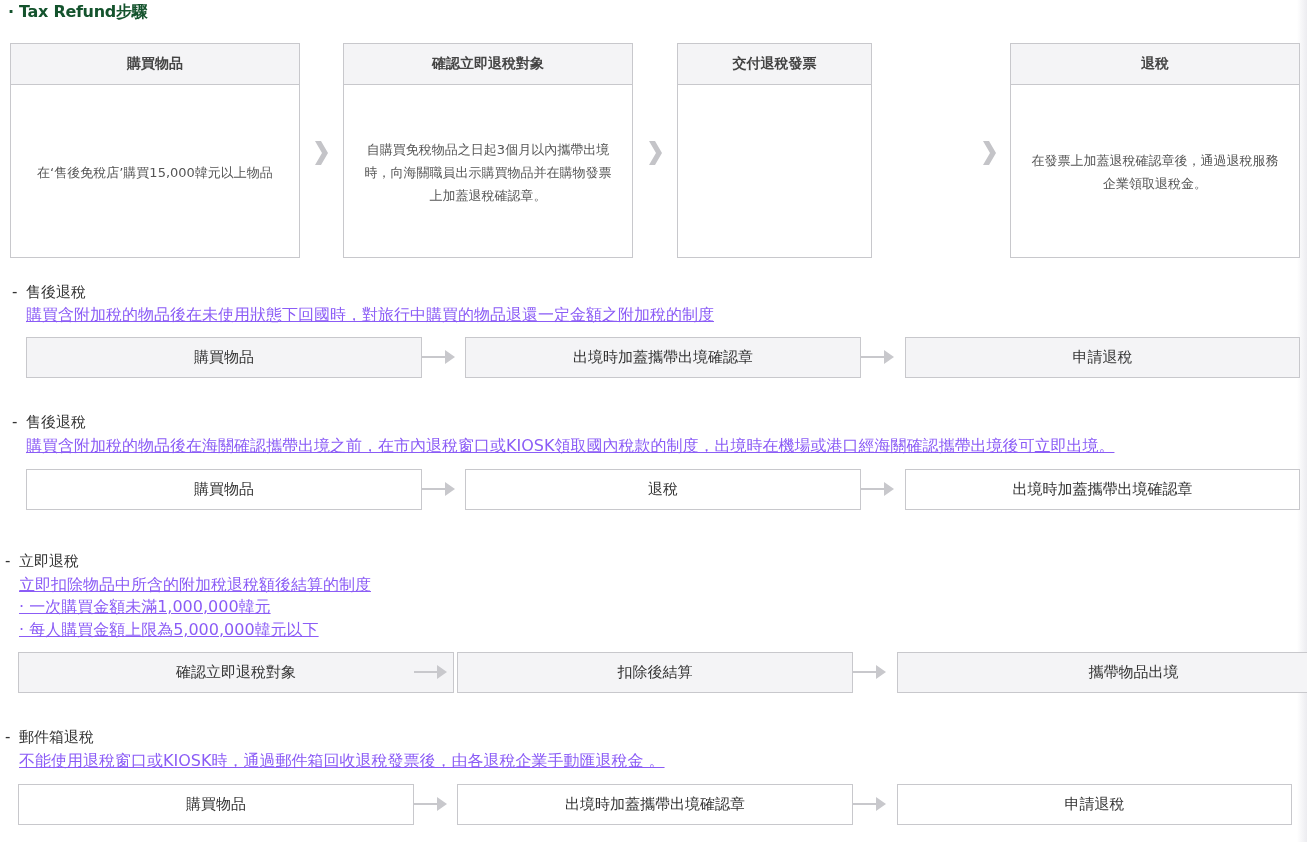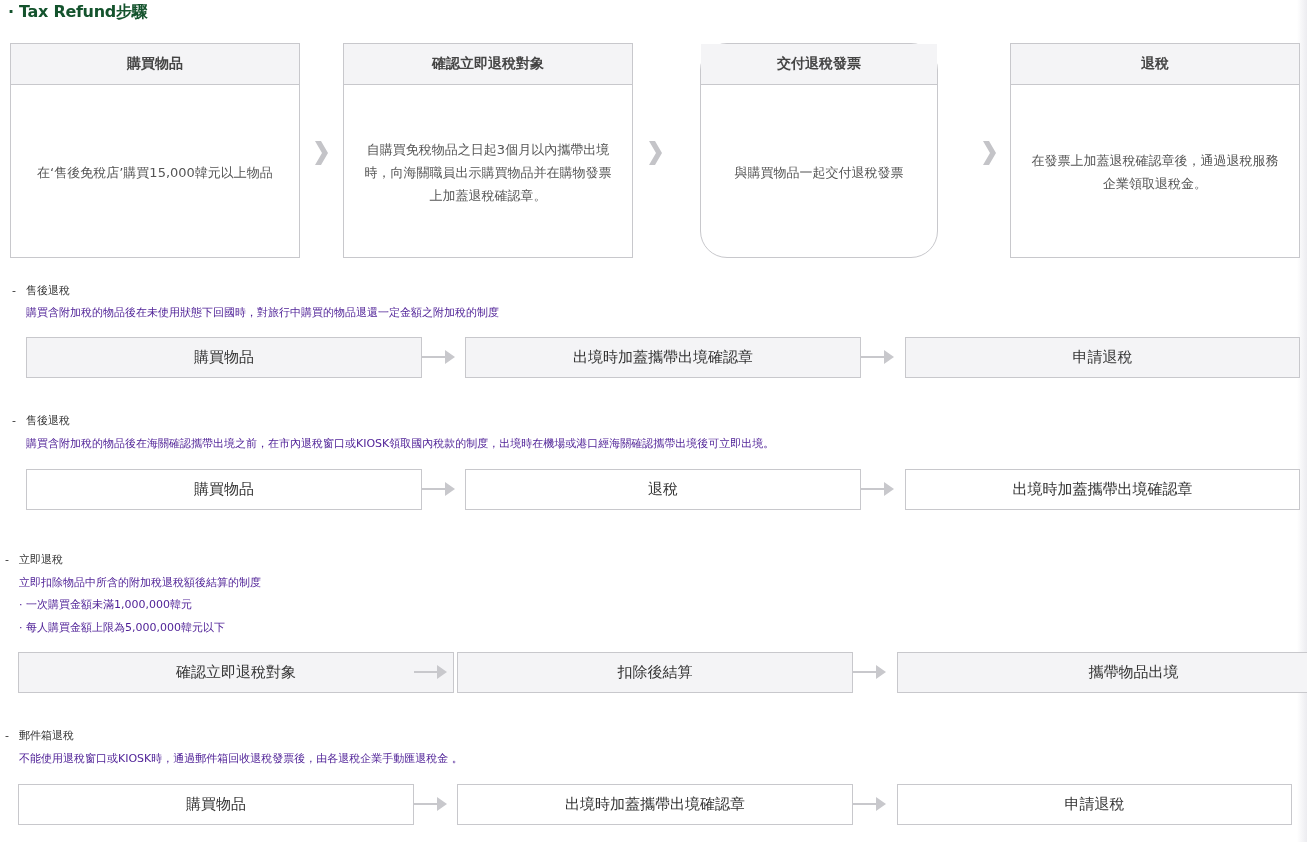--- a/index.html
+++ b/index.html
@@ -66,33 +66,34 @@
   }
   .chevron {
     position: absolute;
     top: 140px;
     width: 16px;
     height: 26px;
   }
   
   .sec-title {
     position: absolute;
-    font-size: 11px;
+    font-size: 15px;
     color: #333;
     white-space: nowrap;
   }
   .sec-title .dash {
     display: inline-block;
     width: 14px;
   }
   .sec-desc {
     position: absolute;
-    font-size: 11px;
-    color: #4c1d95;
+    font-size: 16px;
+    color: #8b5cf6;
     white-space: nowrap;
+    text-decoration: underline;
   }
   .flow-box {
     position: absolute;
     height: 41px;
     border: 1px solid #c8c8cc;
     box-sizing: border-box;
     display: flex;
     align-items: center;
     justify-content: center;
     font-size: 15px;
@@ -124,23 +125,22 @@
 
 <div class="step-card" style="left:343px; width:290px;">
   <div class="card-head">確認立即退稅對象</div>
   <div class="card-body" style="padding:0 20px;">自購買免稅物品之日起3個月以內攜帶出境時，向海關職員出示購買物品并在購物發票上加蓋退稅確認章。</div>
 </div>
 
 <svg class="chevron" style="left:647px;" viewBox="0 0 16 26">
   <polygon points="2,1 8,1 15,13 8,25 2,25 9,13" fill="#c4c4c8"></polygon>
 </svg>
 
-<div class="step-card" style="left:700px; width:238px;border-radius:27px;">
+<div class="step-card" style="left:677px; width:195px;">
   <div class="card-head">交付退稅發票</div>
-  <div class="card-body">與購買物品一起交付退稅發票</div>
 </div>
 
 <svg class="chevron" style="left:981px;" viewBox="0 0 16 26">
   <polygon points="2,1 8,1 15,13 8,25 2,25 9,13" fill="#c4c4c8"></polygon>
 </svg>
 
 <div class="step-card" style="left:1010px; width:290px;">
   <div class="card-head">退稅</div>
   <div class="card-body" style="padding:0 20px;">在發票上加蓋退稅確認章後，通過退稅服務企業領取退稅金。</div>
 </div>

